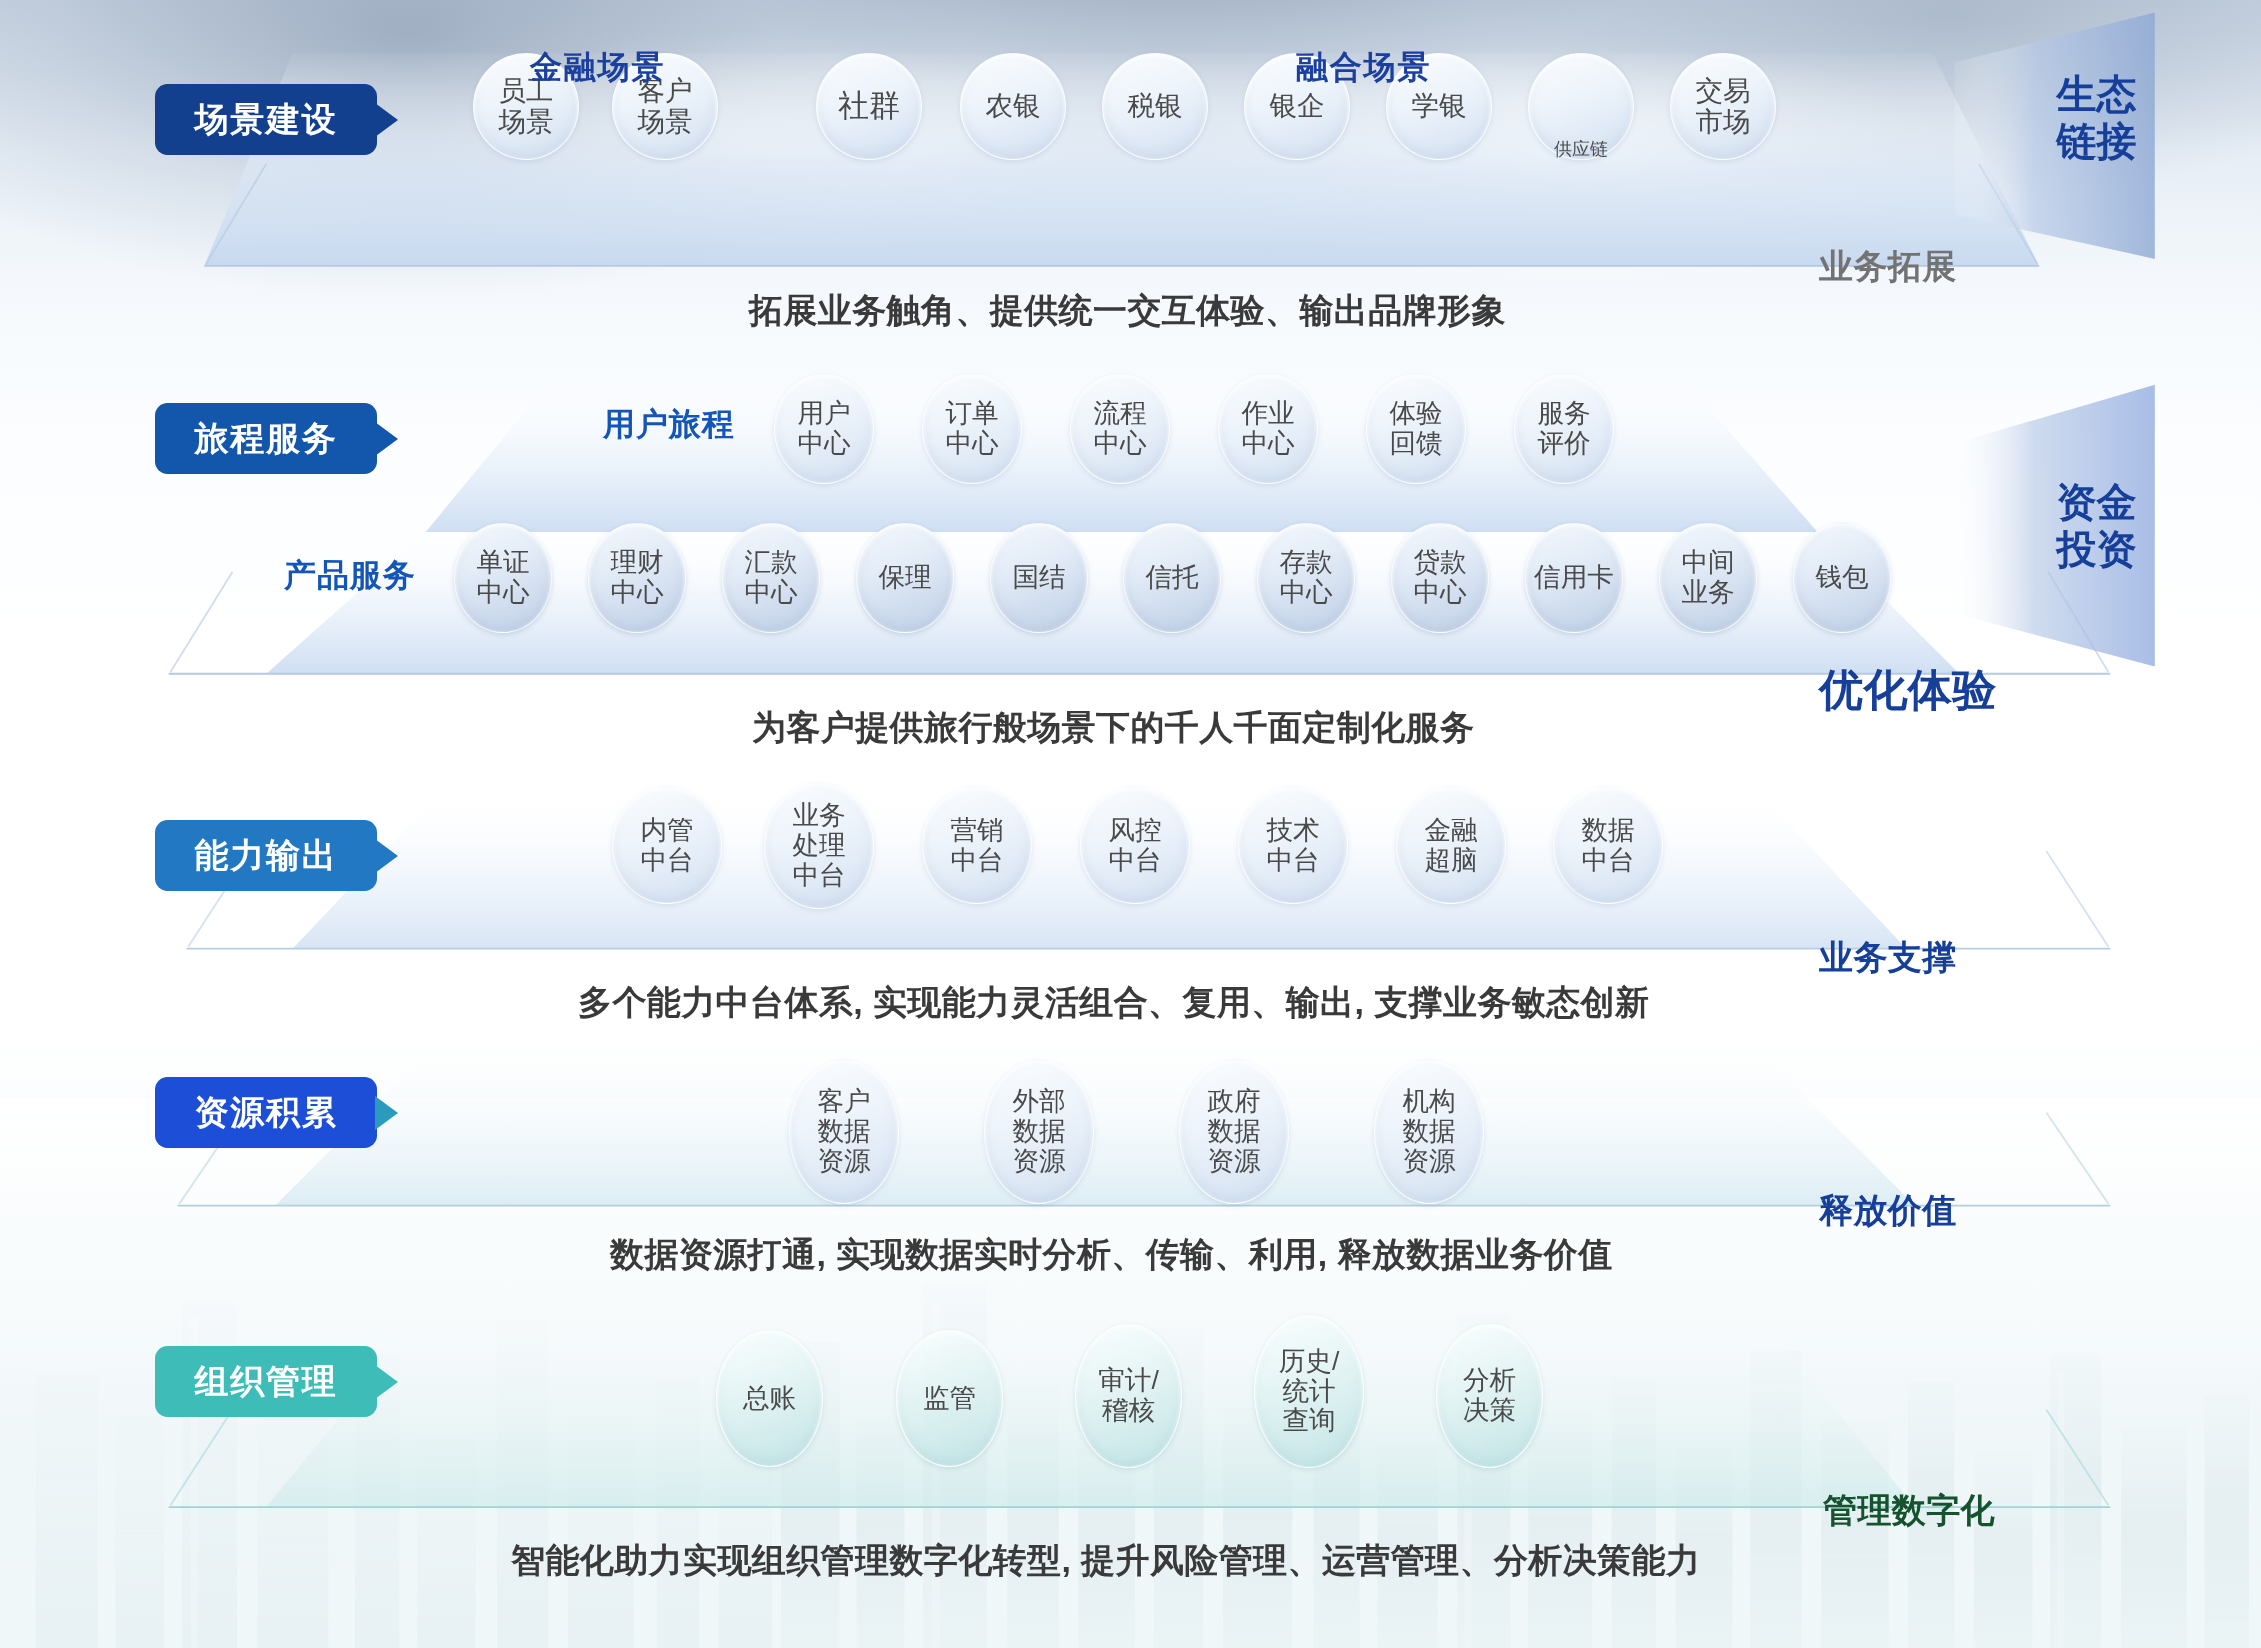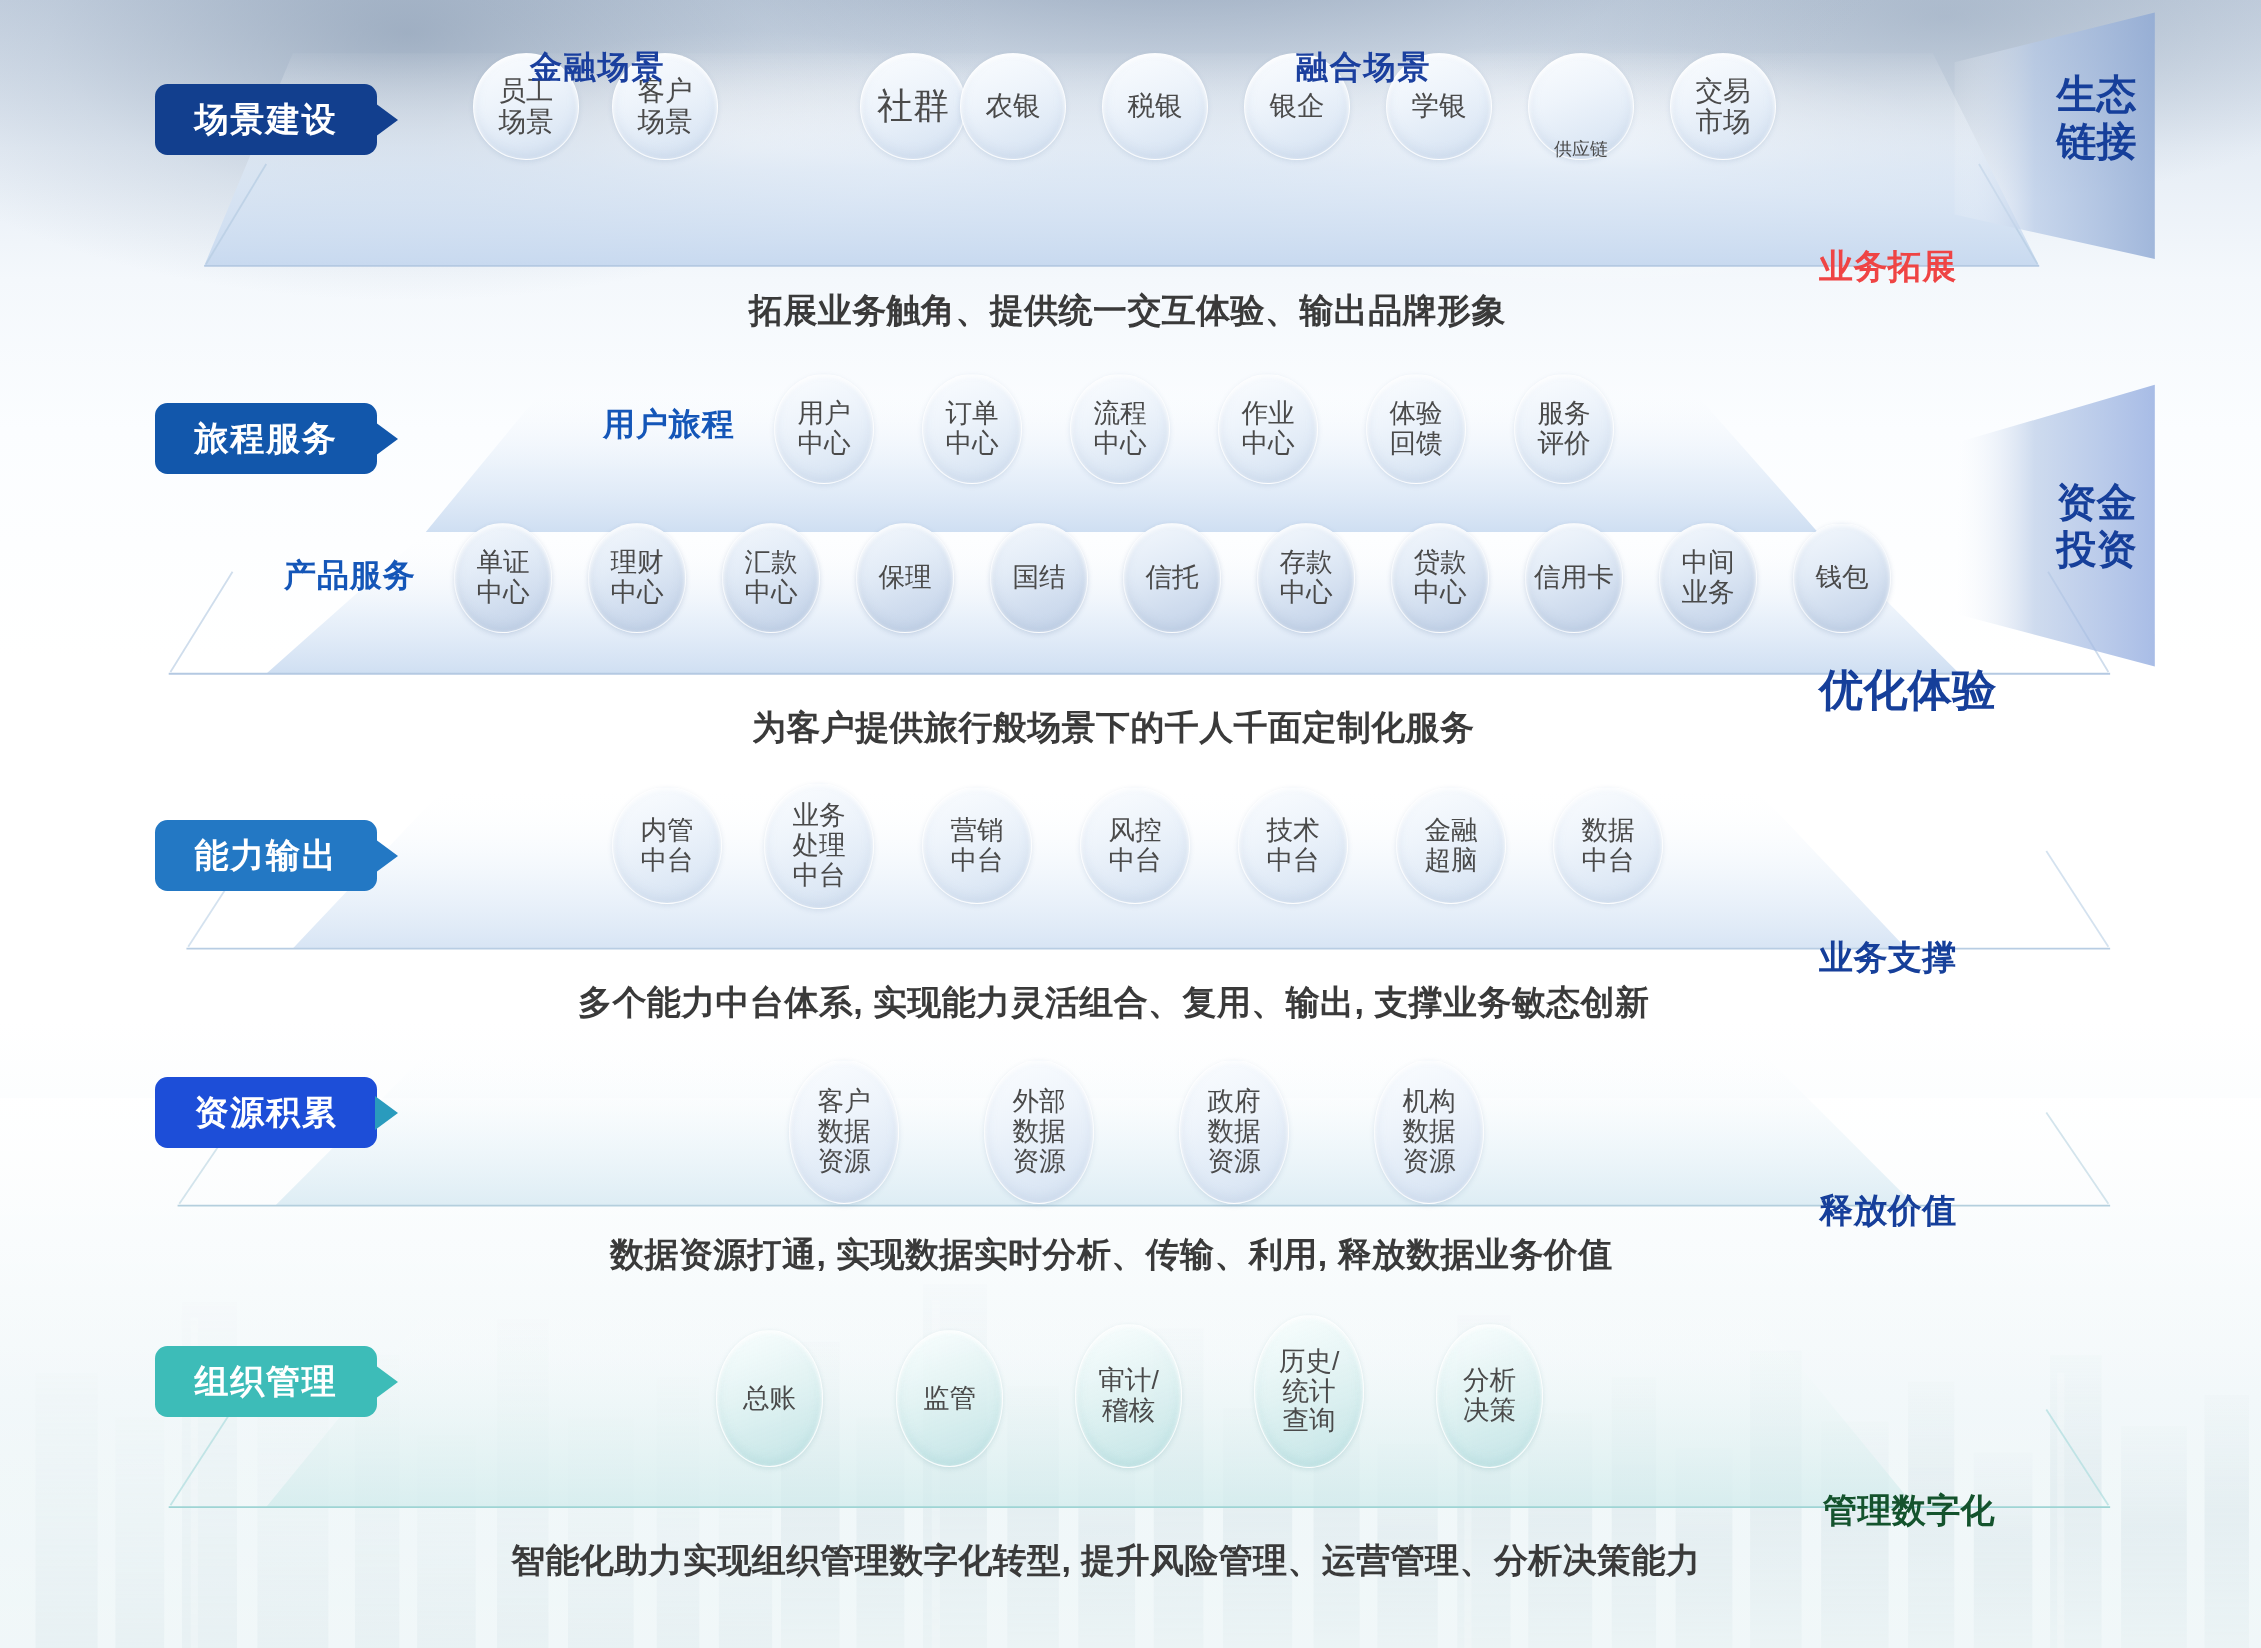--- a/index.html
+++ b/index.html
@@ -226,21 +226,21 @@
       <span>员工</span>
       <span>场景</span>
     </span>
   </div>
 <div class="node pale" style="left:612px;top:53px;width:104px;height:105px;font-size:27.5px;">
   <span>
       <span>客户</span>
       <span>场景</span>
     </span>
   </div>
-<div class="node pale" style="left:860px;top:53px;width:104px;height:105px;font-size:36px;">
+<div class="node pale" style="left:816px;top:53px;width:104px;height:105px;font-size:31px;">
   <span>社群</span>
   </div>
 <div class="node pale" style="left:960px;top:53px;width:104px;height:105px;font-size:27.5px;">
   <span>农银</span>
   </div>
 <div class="node pale" style="left:1102px;top:53px;width:104px;height:105px;font-size:27.5px;">
   <span>税银</span>
   </div>
 <div class="node pale" style="left:1244px;top:53px;width:104px;height:105px;font-size:27.5px;">
   <span>银企</span>
@@ -251,21 +251,21 @@
 <div class="node pale" style="left:1528px;top:53px;width:104px;height:105px;font-size:18px;justify-content:flex-end;">
   <span>供应链</span>
   </div>
 <div class="node pale" style="left:1670px;top:53px;width:104px;height:105px;font-size:27.5px;">
   <span>
       <span>交易</span>
       <span>市场</span>
     </span>
   </div>
 
-<div class="desc" style="left:1819px;top:244px;font-size:34px;color:#ef4444;">
+<div class="desc" style="left:1819px;top:244px;font-size:34px;color:#737373;">
   <span>业务拓展</span>
 </div>
 <div class="desc" style="left:749px;top:288px;font-size:34px;">
   <span>拓展业务触角、提供统一交互体验、输出品牌形象</span>
 </div>
 
 <div class="tag" style="left:155px;top:403px;width:222px;height:71px;background:#1257ab;font-size:34px;">
   <span>旅程服务</span>
   <span class="tip" style="border-left:23px solid #1257ab;"></span>
 </div>

